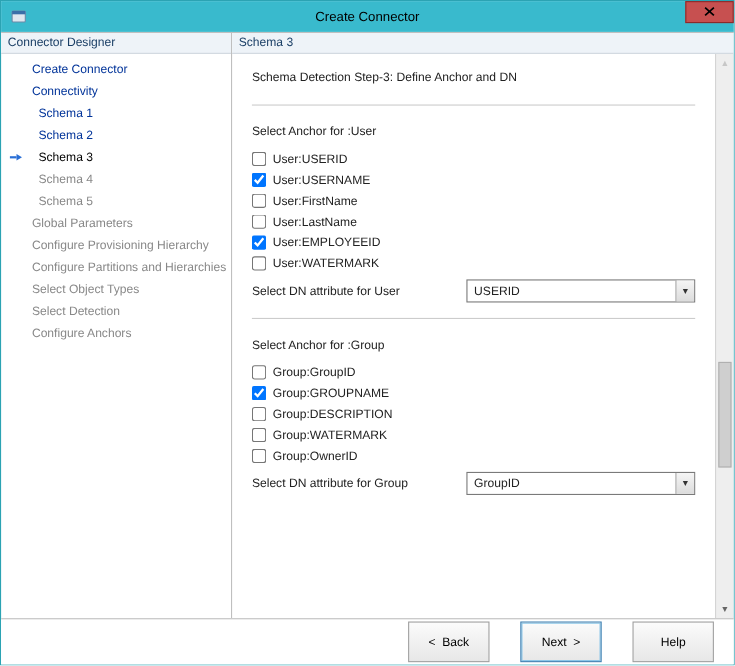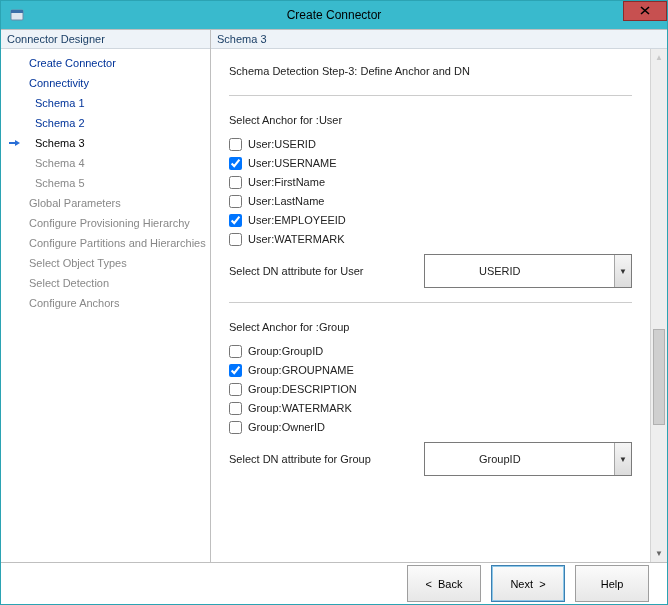--- a/index.html
+++ b/index.html
@@ -126,39 +126,38 @@
   .scroll-track { flex: 1; position: relative; }
   .scroll-thumb {
     position: absolute; left: 2px; right: 2px;
     top: 55%; height: 20%;
     background: #cfcfcf; border: 1px solid #b0b0b0;
   }
   .step-title { font-weight: normal; color: #222; padding-bottom: 10px; }
   .hr { border: none; border-top: 1px solid #ccc; margin: 8px 0 18px 0; }
   .section-label { margin: 6px 0 12px 0; color: #222; }
   .cbrow {
-    display: flex; 
+    display: flex; align-items: center;
     gap: 6px; margin: 3px 0 6px 0;
   }
   .cbrow input[type=checkbox] {
     width: 13px; height: 13px; margin: 0;
   }
   .cbrow label { color: #222; }
   .dnrow {
     display: flex; align-items: center;
     margin: 8px 0 14px 0;
   }
   .dnrow .dnlabel { flex: 0 0 195px; }
   .combo {
     display: flex; align-items: center;
     border: 1px solid #7a7a7a;
     background: #fff;
-    height: 34px;
-    flex: 1;
-    padding-left: 48px;
+    height: 21px;
+    flex: 1;
   }
   .combo .combo-text { flex: 1; padding: 0 6px; }
   .combo .combo-btn {
     width: 17px;
     align-self: stretch;
     border-left: 1px solid #a5a5a5;
     background: linear-gradient(#f5f5f5,#dcdcdc);
     display: flex; align-items: center; justify-content: center;
     font-size: 8px;
     color: #333;
@@ -173,20 +172,21 @@
   }
   .btn {
     min-width: 74px; height: 37px;
     border: 1px solid #9e9e9e;
     background: linear-gradient(#fbfbfb,#e7e7e7);
     color: #000; font-size: 11px;
     padding: 0 10px;
     display: flex; align-items: center; justify-content: center;
     cursor: default;
     white-space: pre;
+    margin-left: 18px;
   }
   .btn.default {
     border: 1px solid #3c7fb1;
     box-shadow: 0 0 0 1px #8cc7e8 inset;
   }
 </style>
 </head>
 <body>
 
 <div class="window">

